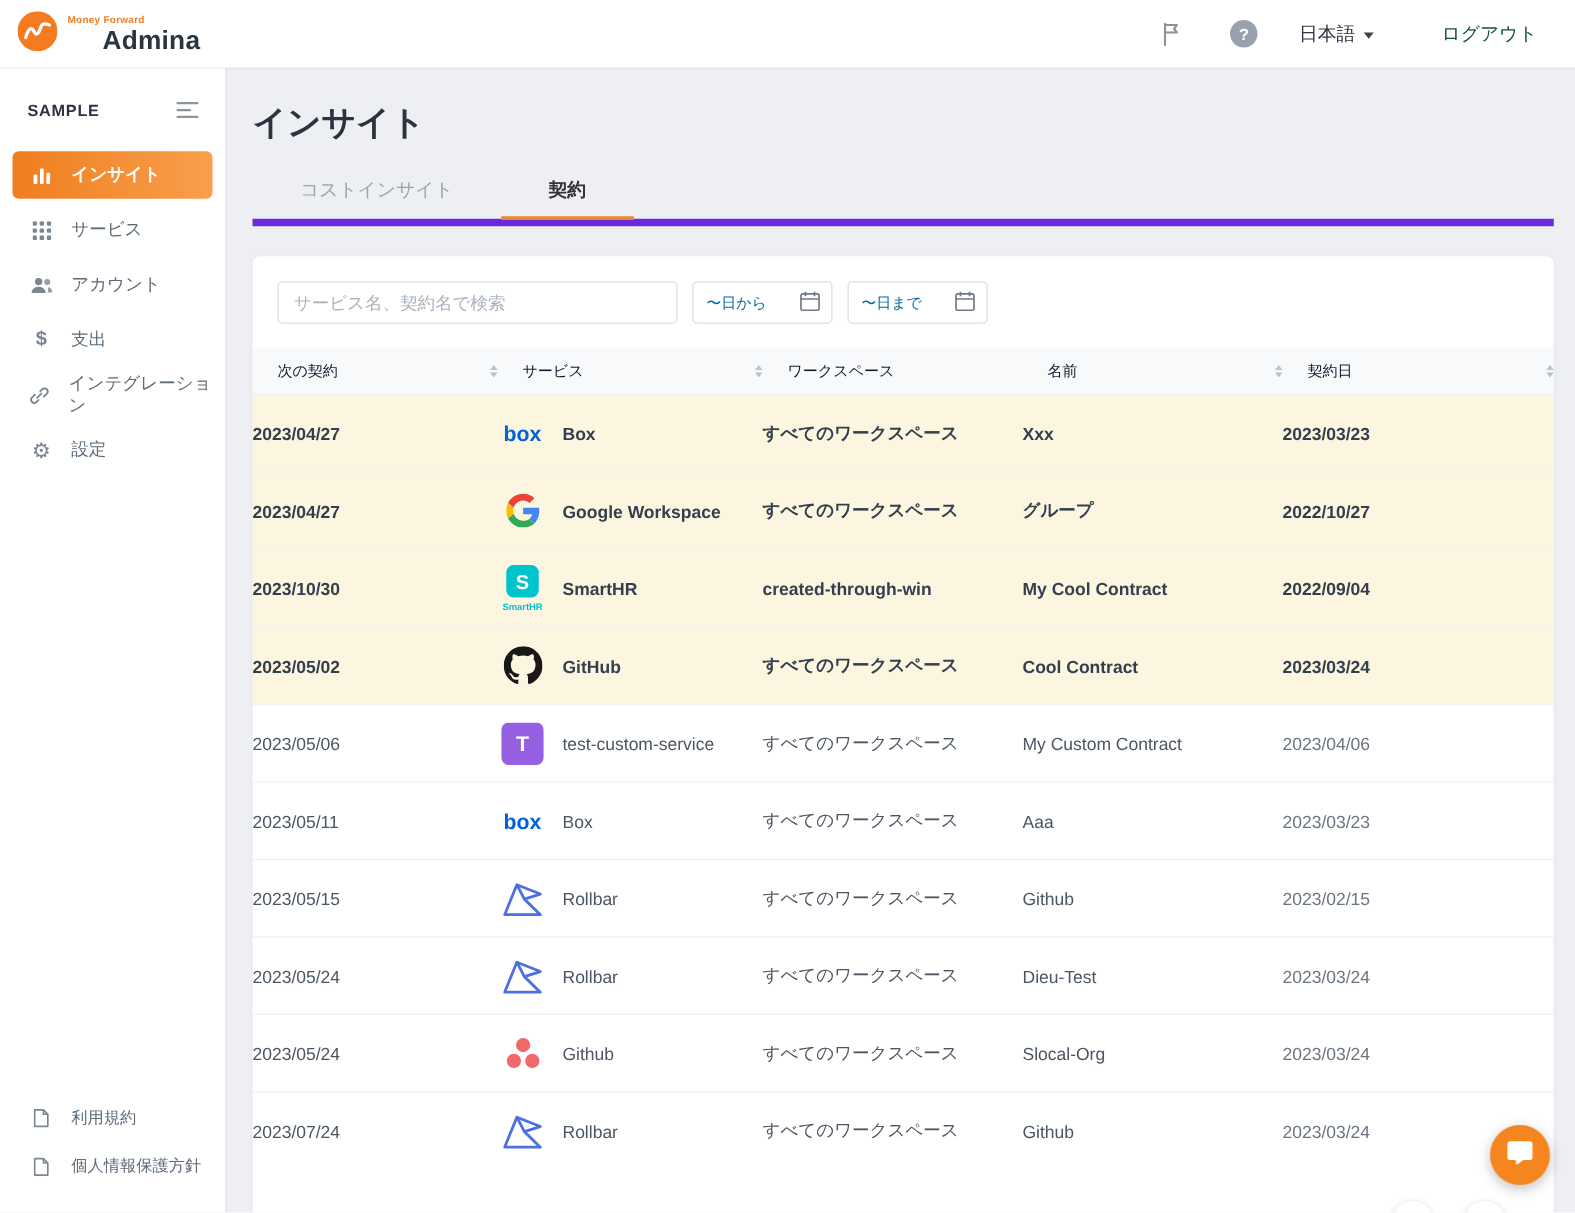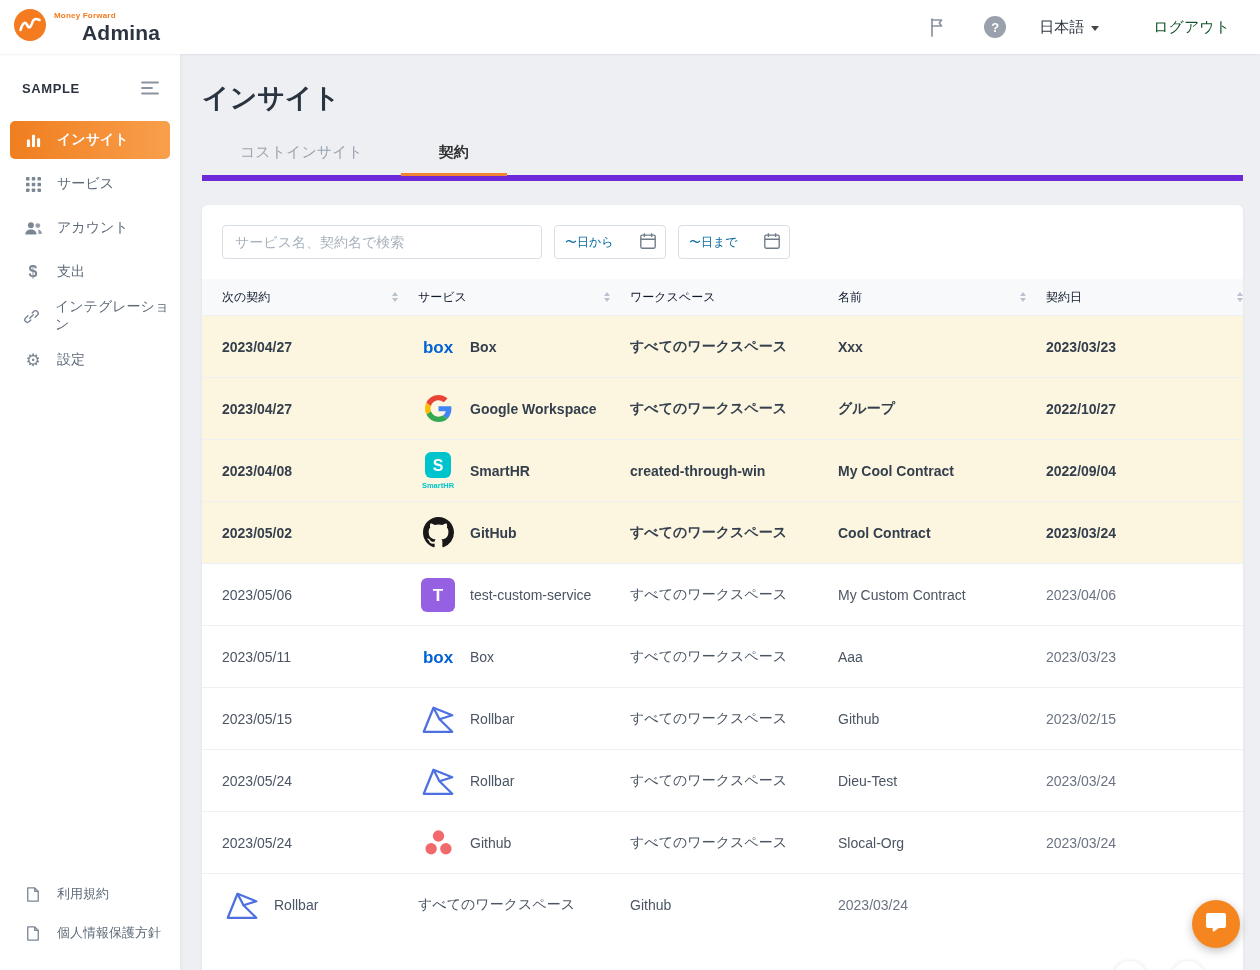--- a/index.html
+++ b/index.html
@@ -47,21 +47,21 @@
   .date-input { width:112px; height:34px; border:1px solid #d8dee5; border-radius:4px; display:flex; align-items:center; justify-content:space-between; padding:0 8px 0 10px; font-size:12px; color:#0369a1; cursor:pointer; background:#fff; }
 
   .tgrid { display:grid; grid-template-columns:196px 212px 208px 208px 1fr; }
   .thead { background:#f7f9fb; }
   .th { display:flex; align-items:center; gap:7px; height:36px; padding-left:20px; font-size:12px; color:#0f172a; cursor:pointer;justify-content:space-between; }
   .sort { display:flex; flex-direction:column; gap:2px; }
   .su { width:0; height:0; border-left:3.5px solid transparent; border-right:3.5px solid transparent; border-bottom:4px solid #b9c2cf; }
   .sd { width:0; height:0; border-left:3.5px solid transparent; border-right:3.5px solid transparent; border-top:4px solid #b9c2cf; }
 
   .trow { display:grid; grid-template-columns:196px 212px 208px 208px 1fr; border-top:1px solid #eef1f4; cursor:pointer; }
-  .trow .td { display:flex; align-items:center; padding-left:20px; height:61px; font-size:14px; color:#4b5563; }
+  .trow .td { display:flex; align-items:center; height:61px; font-size:14px; color:#4b5563; }
   .trow .c-date { color:#6b7482; }
   .trow.hl { background:#fcf6e0; }
   .trow.hl .td { font-weight:bold; color:#343f4d; }
   .c-svc { gap:12px; }
   .logo { width:40px; display:flex; justify-content:center; align-items:center; flex-shrink:0; }
 
   .pagination { display:flex; justify-content:flex-end; gap:24px; padding:26px 38px 24px; }
   .page-btn { width:34px; height:34px; border-radius:50%; background:#fff; box-shadow:0 1px 5px rgba(20,30,50,.18); display:flex; align-items:center; justify-content:center; cursor:pointer; border:none; }
   .chev { width:8px; height:8px; border-left:2px solid #5f6b7a; border-bottom:2px solid #5f6b7a; }
   .chev-left { transform:rotate(45deg); margin-left:3px; border-color:#cdd3da; }
@@ -291,21 +291,21 @@
                   <path fill="#EA4335" d="M24 9.5c3.54 0 6.71 1.22 9.21 3.6l6.85-6.85C35.9 2.38 30.47 0 24 0 14.62 0 6.51 5.38 2.56 13.22l7.98 6.19C12.43 13.72 17.74 9.5 24 9.5z"></path>
                 </svg>
               </span>
               <span>Google Workspace</span>
             </div>
             <div class="td">すべてのワークスペース</div>
             <div class="td">グループ</div>
             <div class="td c-date">2022/10/27</div>
           </div>
           <div class="trow hl">
-            <div class="td c-next">2023/04/08</div>
+            <div class="td c-next">2023/10/30</div>
             <div class="td c-svc">
               <span class="logo">
                 <svg width="36" height="40" viewBox="0 0 36 40">
                   <rect x="5" y="1" width="26" height="26" rx="6" fill="#00c4cc"></rect>
                   <text x="18" y="20" text-anchor="middle" font-size="16" font-weight="bold" fill="#fff" font-family="Liberation Sans,sans-serif">S</text>
                   <text x="18" y="37" text-anchor="middle" font-size="7.5" font-weight="bold" fill="#00c4cc" font-family="Liberation Sans,sans-serif">SmartHR</text>
                 </svg>
               </span>
               <span>SmartHR</span>
             </div>
@@ -396,20 +396,21 @@
                   <circle cx="17.7" cy="15.8" r="4.4" fill="#f2696c"></circle>
                 </svg>
               </span>
               <span>Github</span>
             </div>
             <div class="td">すべてのワークスペース</div>
             <div class="td">Slocal-Org</div>
             <div class="td c-date">2023/03/24</div>
           </div>
           <div class="trow">
+            <div class="td c-next">2023/07/24</div>
             <div class="td c-svc">
               <span class="logo">
                 <svg width="36" height="30" viewBox="0 0 24 20">
                   <path d="M2.5 18.5 L9 2.5 L21.5 7.5 L13 10.2 L21.5 18.5 Z" fill="none" stroke="#4d6fe0" stroke-width="1.5" stroke-linejoin="round"></path>
                   <path d="M9 2.5 L13 10.2" fill="none" stroke="#4d6fe0" stroke-width="1.5"></path>
                 </svg>
               </span>
               <span>Rollbar</span>
             </div>
             <div class="td">すべてのワークスペース</div>

